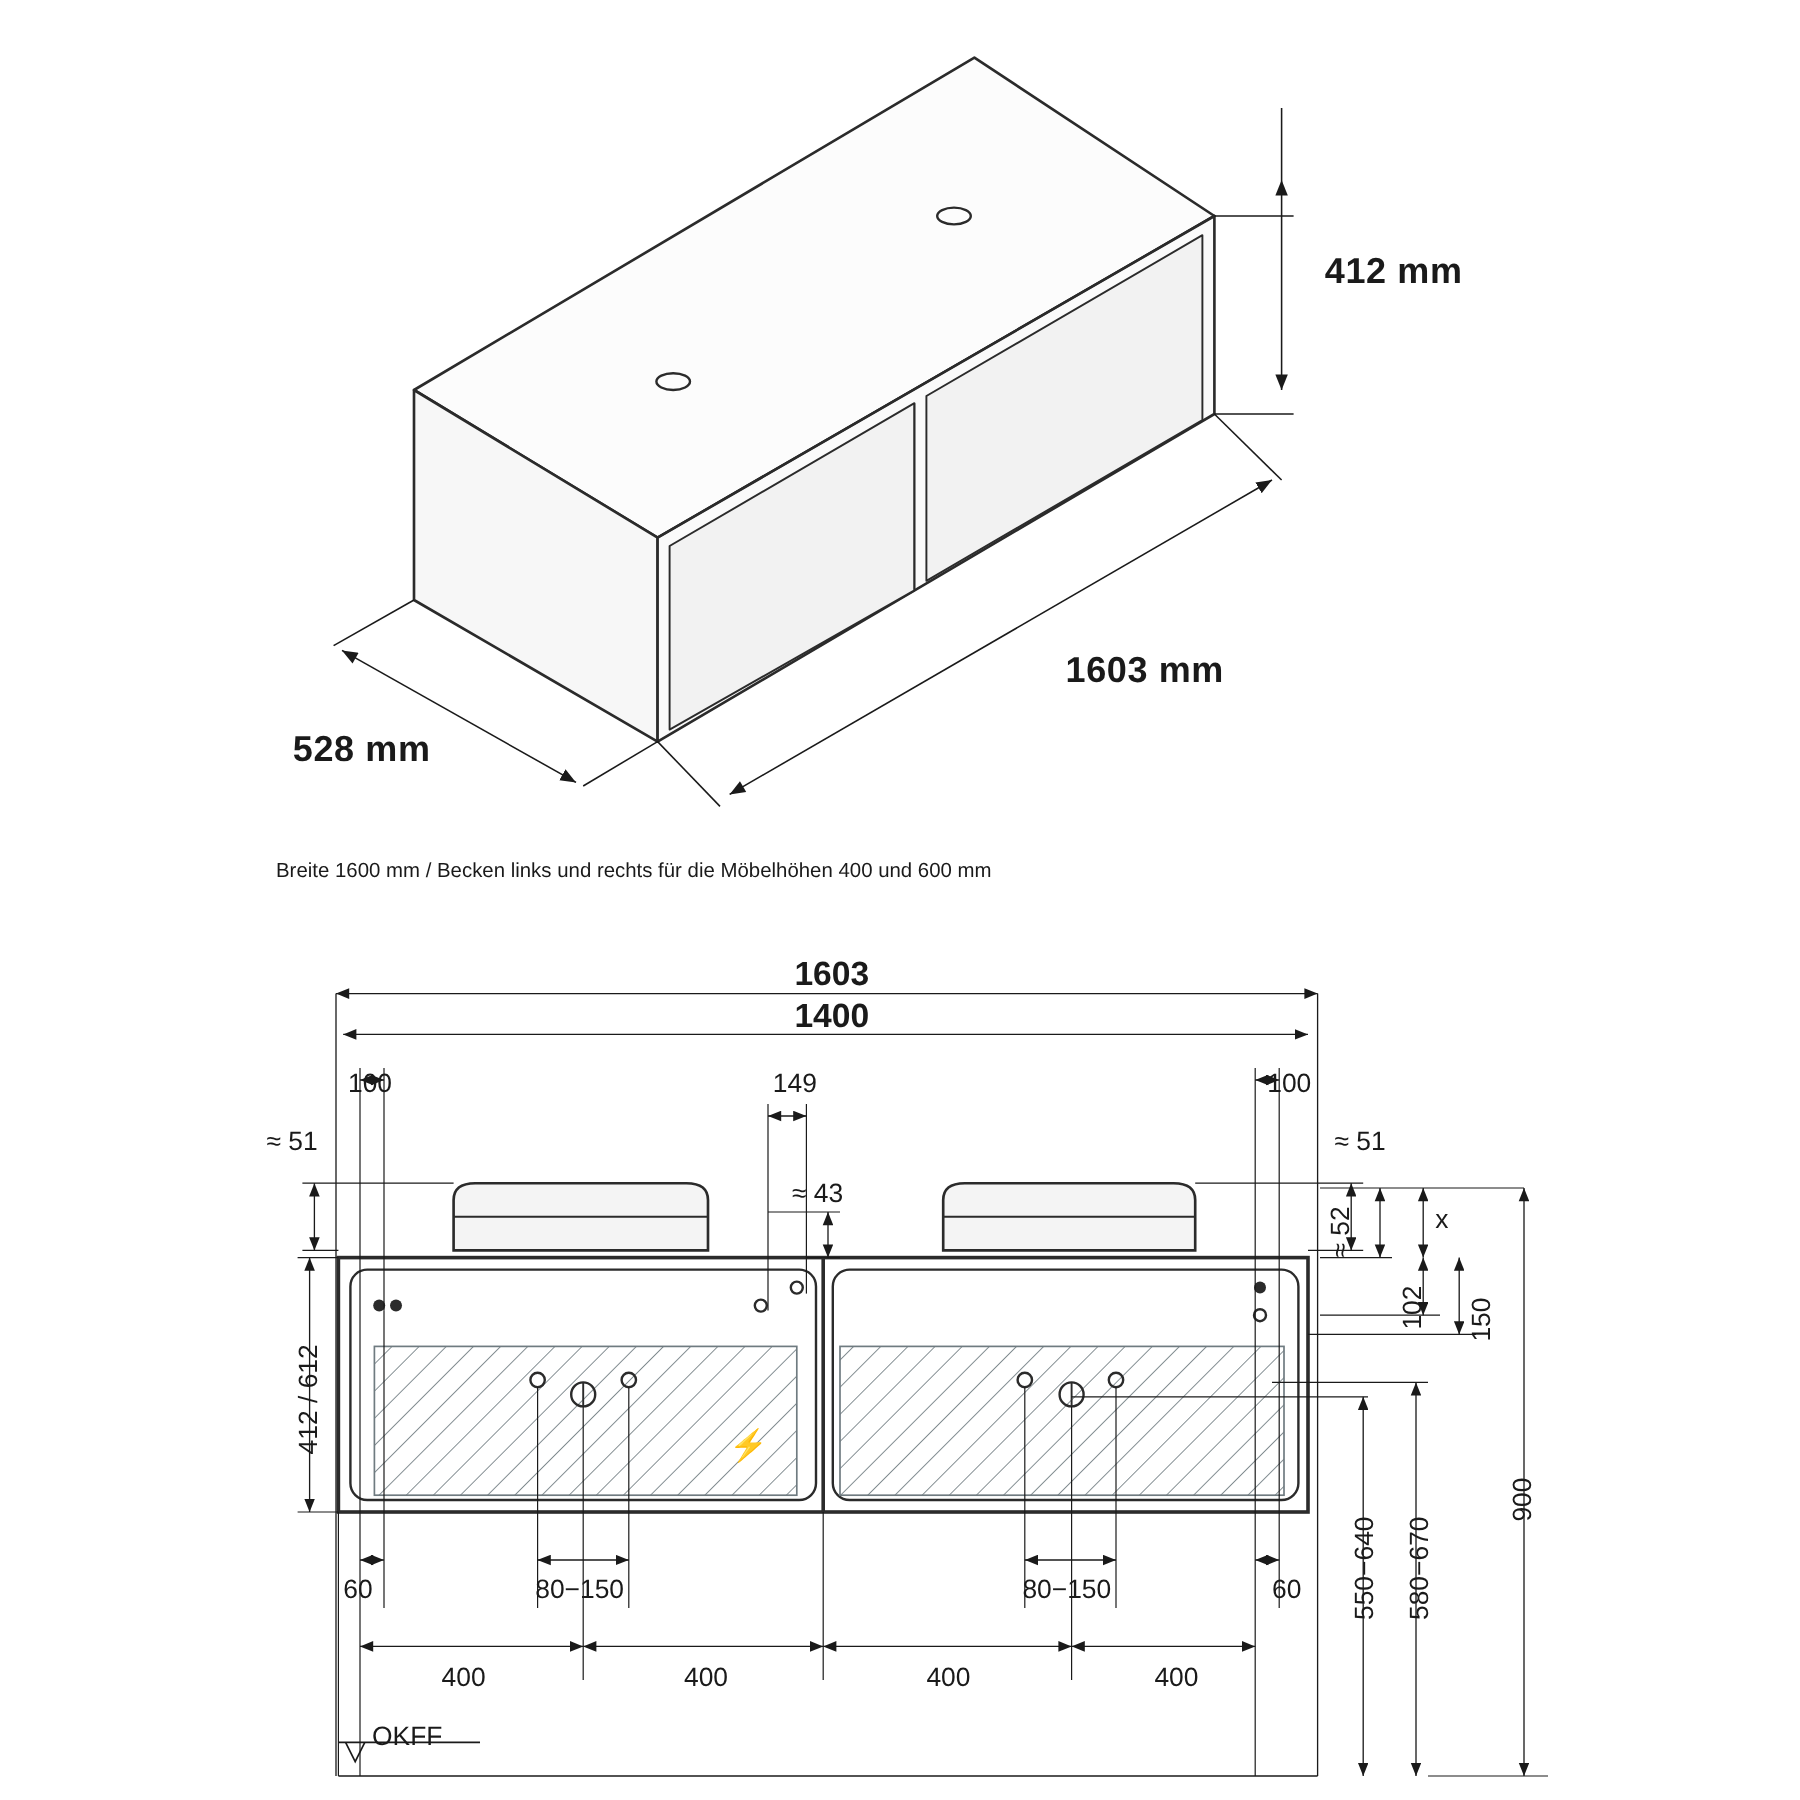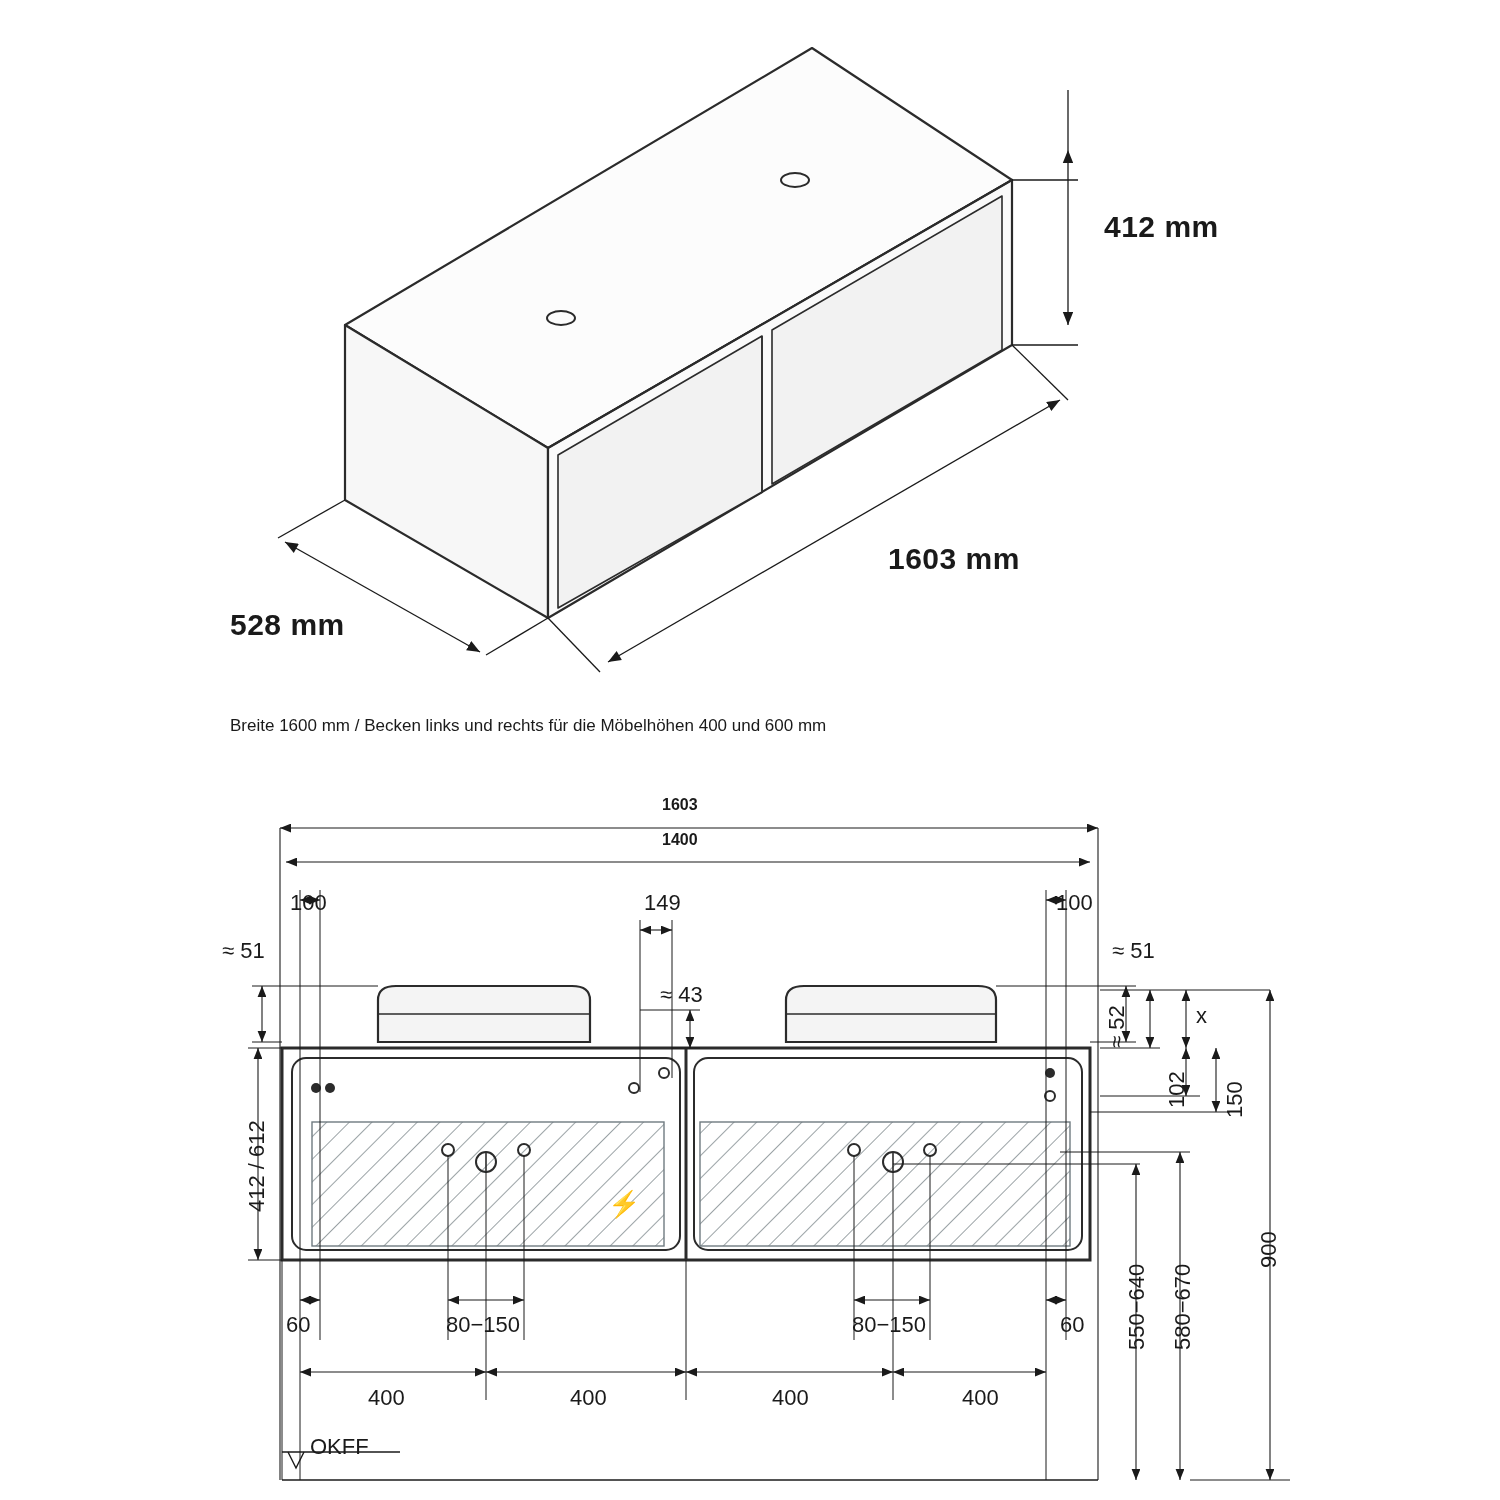--- a/index.html
+++ b/index.html
@@ -3,21 +3,21 @@
 <meta charset="utf-8">
 <style>
   html,body{margin:0;padding:0;background:#ffffff;}
   body{width:1500px;height:1500px;font-family:"Liberation Sans",sans-serif;color:#1a1a1a;overflow:hidden;}
   #stage{position:relative;width:1500px;height:1500px;}
   svg{position:absolute;left:0;top:0;width:1500px;height:1500px;}
   .lbl{position:absolute;white-space:nowrap;}
   .big{font-size:30px;font-weight:bold;letter-spacing:0.5px;}
   .cap{font-size:17px;}
   .dim{font-size:22px;}
-  .dimb{font-size:16px;font-weight:bold;}
+  .dimb{font-size:28px;font-weight:bold;}
   .rot90{transform-origin:0 0;transform:rotate(-90deg);}
 </style>
 </head>
 <body>
 
 <div id="stage">
 
 <svg viewBox="0 0 1500 1500">
   <defs>
     <pattern id="hatch" width="16" height="16" patternTransform="rotate(45)" patternUnits="userSpaceOnUse">
@@ -183,21 +183,21 @@
     <line x1="282" y1="1452" x2="400" y2="1452" stroke-width="1.4"></line>
     <line x1="282" y1="1480" x2="1098" y2="1480" stroke-width="1.4"></line>
     <path d="M288,1452 L296,1468 L304,1452" stroke-width="1.4"></path>
   </g>
 
   <text x="608" y="1213" font-size="26" fill="#1a1a1a">⚡</text>
 </svg>
 
 <div class="lbl big" style="left:1104px;top:210px;">412 mm</div>
 <div class="lbl big" style="left:848px;top:542px;margin-left:40px;">1603 mm</div>
-<div class="lbl big" style="left:230px;top:608px;">528 mm</div>
+<div class="lbl big" style="left:244px;top:608px;">528 mm</div>
 
 <div class="lbl cap" style="left:230px;top:716px;">Breite 1600 mm / Becken links und rechts für die Möbelhöhen 400 und 600 mm</div>
 
 <div class="lbl dimb" style="left:662px;top:796px;">1603</div>
 <div class="lbl dimb" style="left:662px;top:831px;">1400</div>
 
 <div class="lbl dim" style="left:290px;top:890px;">100</div>
 <div class="lbl dim" style="left:644px;top:890px;">149</div>
 <div class="lbl dim" style="left:1056px;top:890px;">100</div>
 

